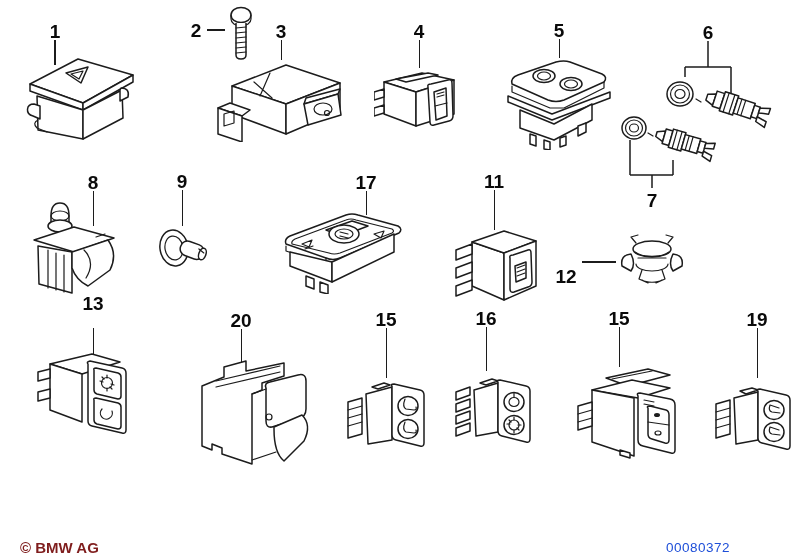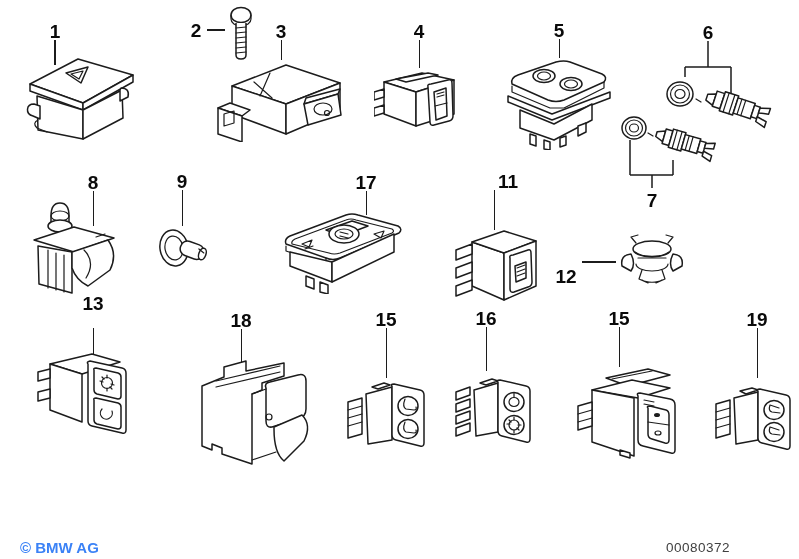--- a/index.html
+++ b/index.html
@@ -10,22 +10,22 @@
        color:#0a0a0a;transform:translateX(-50%);cursor:pointer;user-select:none}
   .lead{position:absolute;background:#1c1c1c}
   .lead.v{width:1.5px}
   .lead.h{height:1.5px}
   .drw{position:absolute}
   .drw .s{fill:#ffffff;stroke:#1c1c1c;stroke-width:1.5;stroke-linejoin:round}
   .drw .l{fill:none;stroke:#1c1c1c;stroke-width:1.2;stroke-linejoin:round;stroke-linecap:round}
   .drw .d{fill:#1c1c1c;stroke:none}
   .brk{position:absolute}
   .brk path{fill:none;stroke:#1c1c1c;stroke-width:1.5}
-  .footer-left{position:absolute;left:20px;top:539px;font-size:15px;font-weight:700;color:#3b82f6}
-  .footer-right{position:absolute;left:666px;top:540px;font-size:13.5px;color:#404040;letter-spacing:.5px}
+  .footer-left{position:absolute;left:20px;top:539px;font-size:15px;font-weight:700;color:#7f1d1d}
+  .footer-right{position:absolute;left:666px;top:540px;font-size:13.5px;color:#1d4ed8;letter-spacing:.5px}
 </style>
 </head>
 <body>
 
 <div id="stage">
 
   <div class="num" style="left:55px;top:22px">1</div>
   <div class="lead v" style="left:54px;top:40px;height:25px"></div>
   <svg class="drw" style="left:20px;top:46px" width="122" height="96" viewBox="0 0 122 96">
     <polygon class="s" points="10,38 58,13 113,29 63,57"></polygon>
@@ -180,21 +180,21 @@
     <ellipse class="s" cx="64" cy="28" rx="15" ry="9"></ellipse>
     <ellipse class="l" cx="64" cy="28" rx="9" ry="5"></ellipse>
     <path class="l" d="M60,26 l8,2 M60,30 l8,2"></path>
     <path class="l" d="M6,40 v5 L46,58 v-6"></path>
     <polygon class="s" points="10,46 10,60 52,76 52,56"></polygon>
     <polygon class="s" points="52,76 114,46 114,28 52,56"></polygon>
     <polygon class="s" points="26,70 26,80 34,83 34,73"></polygon>
     <polygon class="s" points="40,76 40,86 48,88 48,79"></polygon>
   </svg>
 
-  <div class="num" style="left:508px;top:172px">11</div>
+  <div class="num" style="left:494px;top:172px">11</div>
   <div class="lead v" style="left:493.5px;top:190px;height:40px"></div>
   <svg class="drw" style="left:452px;top:222px" width="94" height="104" viewBox="0 0 94 104">
     <polygon class="s" points="20,20 20,64 52,78 52,31"></polygon>
     <polygon class="s" points="20,20 52,9 84,19 52,31"></polygon>
     <polygon class="s" points="52,31 84,19 84,64 52,78"></polygon>
     <polygon class="s" points="4,28 20,22 20,32 4,38"></polygon>
     <polygon class="s" points="4,46 20,40 20,50 4,56"></polygon>
     <polygon class="s" points="4,64 20,58 20,68 4,74"></polygon>
     <path class="s" d="M58,36 Q57,33 61,33 L76,28 Q79,27 79,31 L80,60 Q80,64 76,65 L62,70 Q58,71 58,67 Z"></path>
     <path class="s" d="M63,44 L74,40 L74,56 L64,60 Z"></path>
@@ -221,21 +221,21 @@
     <polygon class="s" points="2,30 14,27 14,36 2,39"></polygon>
     <polygon class="s" points="2,50 14,47 14,56 2,59"></polygon>
     <path class="s" d="M52,22 Q50,20 54,19 L86,26 Q90,27 90,31 L90,88 Q90,92 86,91 L56,84 Q52,83 52,79 Z"></path>
     <path class="s" d="M58,28 Q57,26 60,26 L82,31 Q85,32 85,35 L85,54 Q85,57 82,57 L61,52 Q58,51 58,48 Z"></path>
     <circle class="l" cx="71" cy="41" r="5.5"></circle>
     <path class="l" d="M71,33 v3 M71,46 v3 M64,39 l3,1 M75,42 l3,1 M66,35 l2,2 M74,45 l2,2"></path>
     <path class="s" d="M58,58 Q57,56 60,56 L82,61 Q85,62 85,65 L85,84 Q85,87 82,87 L61,82 Q58,81 58,78 Z"></path>
     <path class="l" d="M66,67 a6,6 0 1 0 10,2"></path>
   </svg>
 
-  <div class="num" style="left:241px;top:311px">18</div>
+  <div class="num" style="left:241px;top:311px">20</div>
   <div class="lead v" style="left:240.5px;top:329px;height:34px"></div>
   <svg class="drw" style="left:188px;top:350px" width="130" height="124" viewBox="0 0 130 124">
     <path class="s" d="M14,36 L36,27 L36,17 L58,11 L58,21 L96,13 L96,26 L74,33 L74,40 L64,44 L64,114 L34,104 L34,98 L24,94 L24,100 L14,96 Z"></path>
     <path class="l" d="M28,31 L92,16 M28,37 L92,22"></path>
     <path class="s" d="M78,38 Q76,33 82,32 L110,25 Q118,23 118,31 L118,59 Q118,67 110,69 L84,77 Q78,78 78,71 Z"></path>
     <path class="s" d="M86,77 L114,65 Q124,75 116,91 L96,111 Q86,103 86,79 Z"></path>
     <circle class="l" cx="81" cy="67" r="3"></circle>
     <path class="l" d="M64,44 L78,39 M64,110 L88,102"></path>
   </svg>
 

